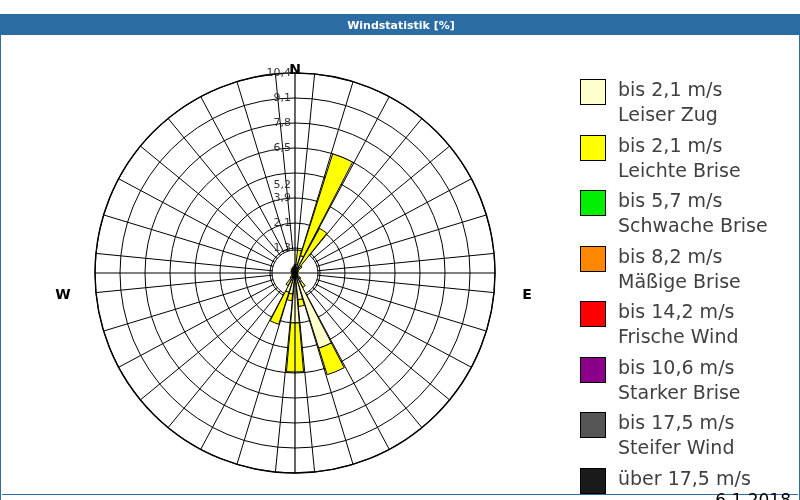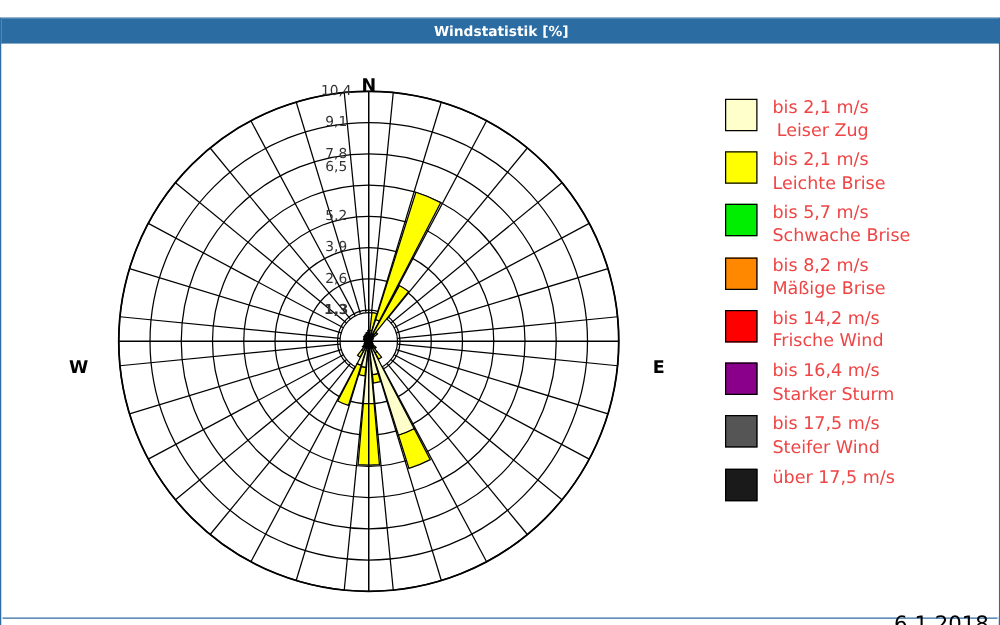--- a/index.html
+++ b/index.html
@@ -37,42 +37,42 @@
     font-size:14px;font-weight:bold;color:#000;
     text-align:center;
   }
   #compass-n{left:273px;top:26px;width:40px;}
   #compass-s{left:273px;top:474px;width:40px;}
   #compass-w{left:41px;top:251px;width:40px;}
   #compass-e{left:505px;top:251px;width:40px;}
   .rlabel{
     position:absolute;
     font-size:11px;color:#333;
-    text-align:center;
+    text-align:right;
     white-space:nowrap;
   }
   
   #legend{
     position:absolute;left:578px;top:42px;width:212px;
   }
   .legend-row{
     display:flex;align-items:flex-start;margin-bottom:5px;
   }
   .swatch{
     width:26px;height:26px;
     border:1px solid #000;
     box-sizing:border-box;
     margin-right:12px;flex:0 0 auto;
     margin-top:2px;
   }
   .legend-text{
-    font-size:14px;color:#ef4444;line-height:1.33;
+    font-size:19px;color:#404040;line-height:1.33;
   }
   .legend-text .l1{display:block;}
-  .legend-text .l2{display:block;text-align:right;}
+  .legend-text .l2{display:block;}
   
   #footer-date{
     position:absolute;right:8px;bottom:3px;
     font-size:17px;color:#000;
   }
   #bottom-rule{
     position:absolute;left:1px;right:1px;bottom:18px;height:1px;
     background:#2e6da4;
   }
 </style>
@@ -204,25 +204,25 @@
           <circle cx="293" cy="238" r="200" fill="none" stroke="#000" stroke-width="1.4"></circle>
         </g>
     </svg>
 
     <div class="compass" id="compass-n">N</div>
     <div class="compass" id="compass-s">S</div>
     <div class="compass" id="compass-w">W</div>
     <div class="compass" id="compass-e">E</div>
 
     <div id="r-tick-labels">
-        <div class="rlabel" style="left: 245px; top: 206px; width: 44px; font-weight: bold;">1,3</div>
-        <div class="rlabel" style="left: 245px; top: 181px; width: 44px;">2,6</div>
+        <div class="rlabel" style="left: 245px; top: 206px; width: 44px;">1,3</div>
+        <div class="rlabel" style="left: 245px; top: 181px; width: 44px;">2,1</div>
         <div class="rlabel" style="left: 245px; top: 156px; width: 44px;">3,9</div>
-        <div class="rlabel" style="left: 245px; top: 131px; width: 44px;">5,2</div>
-        <div class="rlabel" style="left: 245px; top: 92px; width: 44px;">6,5</div>
+        <div class="rlabel" style="left: 245px; top: 143px; width: 44px;">5,2</div>
+        <div class="rlabel" style="left: 245px; top: 106px; width: 44px;">6,5</div>
         <div class="rlabel" style="left: 245px; top: 81px; width: 44px;">7,8</div>
         <div class="rlabel" style="left: 245px; top: 56px; width: 44px;">9,1</div>
         <div class="rlabel" style="left: 245px; top: 31px; width: 44px;">10,4</div>
       </div>
 
     <div id="legend">
         <div class="legend-row">
           <div class="swatch" style="background: rgb(255, 255, 204);"></div>
           <div class="legend-text">
             <span class="l1">bis 2,1 m/s</span>
@@ -253,22 +253,22 @@
         <div class="legend-row">
           <div class="swatch" style="background: rgb(255, 0, 0);"></div>
           <div class="legend-text">
             <span class="l1">bis 14,2 m/s</span>
             <span class="l2">Frische Wind</span>
           </div>
         </div>
         <div class="legend-row">
           <div class="swatch" style="background: rgb(139, 0, 139);"></div>
           <div class="legend-text">
-            <span class="l1">bis 16,4 m/s</span>
-            <span class="l2">Starker Sturm</span>
+            <span class="l1">bis 10,6 m/s</span>
+            <span class="l2">Starker Brise</span>
           </div>
         </div>
         <div class="legend-row">
           <div class="swatch" style="background: rgb(85, 85, 85);"></div>
           <div class="legend-text">
             <span class="l1">bis 17,5 m/s</span>
             <span class="l2">Steifer Wind</span>
           </div>
         </div>
         <div class="legend-row">

